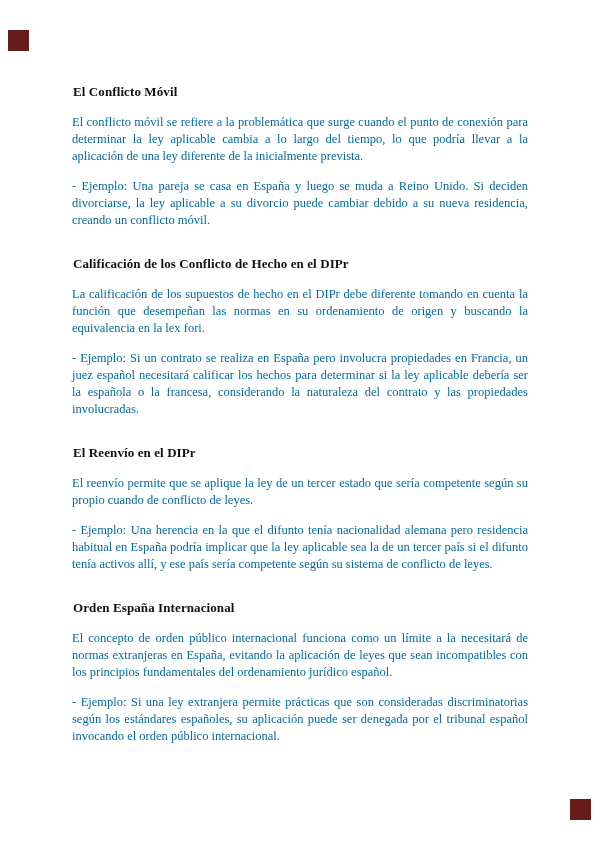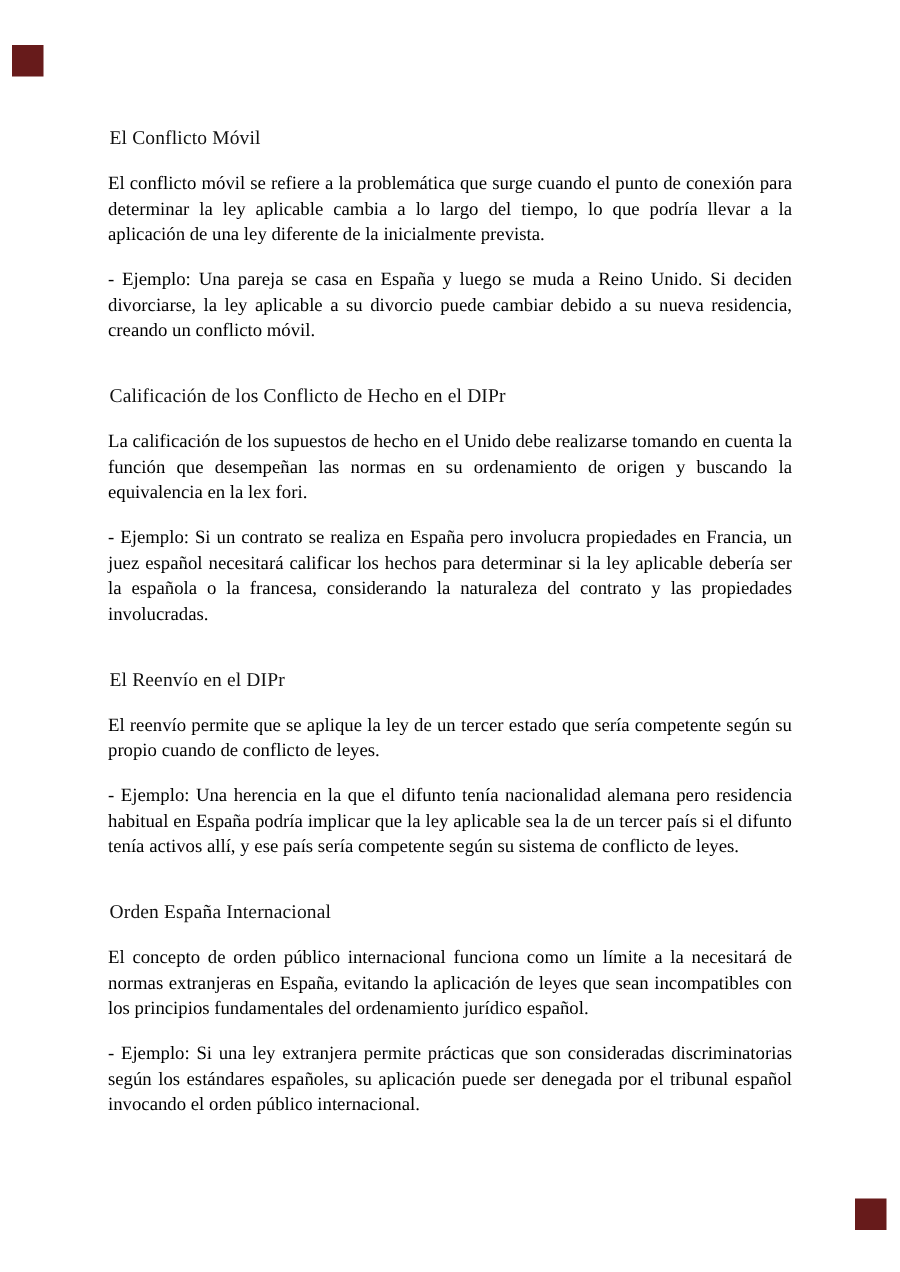--- a/index.html
+++ b/index.html
@@ -35,34 +35,34 @@
     bottom: 28px;
   }
   .content {
     position: absolute;
     left: 72px;
     right: 72px;
     top: 84px;
   }
   .doc-section h2 {
     font-size: 13px;
-    font-weight: normal;
+    font-weight: bold;
     margin: 27px 0 14px 1px;
     color: #111111;
     letter-spacing: 0.1px;
   }
   .doc-section:first-child h2 {
     margin-top: 0;
   }
   .doc-section p {
     font-size: 12.5px;
     line-height: 17px;
     text-align: justify;
     margin: 0 0 13px 0;
-    color: #000000;
+    color: #0369a1;
   }
   .doc-section p strong {
     font-weight: normal;
   }
 </style>
 </head>
 <body>
 
 <div class="page">
 
@@ -73,21 +73,21 @@
   <div class="content">
 
     <section class="doc-section">
       <h2>El Conflicto Móvil</h2>
       <p>El conflicto móvil se refiere a la problemática que surge cuando el punto de conexión para determinar la ley aplicable cambia a lo largo del tiempo, lo que podría llevar a la aplicación de una ley diferente de la inicialmente prevista.</p>
       <p><span>- </span><strong>Ejemplo:</strong><span> Una pareja se casa en España y luego se muda a Reino Unido. Si deciden divorciarse, la ley aplicable a su divorcio puede cambiar debido a su nueva residencia, creando un conflicto móvil.</span></p>
     </section>
 
     <section class="doc-section">
       <h2>Calificación de los Conflicto de Hecho en el DIPr</h2>
-      <p>La calificación de los supuestos de hecho en el Unido debe realizarse tomando en cuenta la función que desempeñan las normas en su ordenamiento de origen y buscando la equivalencia en la lex fori.</p>
+      <p>La calificación de los supuestos de hecho en el DIPr debe diferente tomando en cuenta la función que desempeñan las normas en su ordenamiento de origen y buscando la equivalencia en la lex fori.</p>
       <p><span></span><strong></strong><span>- Ejemplo: Si un contrato se realiza en España pero involucra propiedades en Francia, un juez español necesitará calificar los hechos para determinar si la ley aplicable debería ser la española o la francesa, considerando la naturaleza del contrato y las propiedades involucradas.</span></p>
     </section>
 
     <section class="doc-section">
       <h2>El Reenvío en el DIPr</h2>
       <p>El reenvío permite que se aplique la ley de un tercer estado que sería competente según su propio cuando de conflicto de leyes.</p>
       <p><span></span><strong></strong><span>- Ejemplo: Una herencia en la que el difunto tenía nacionalidad alemana pero residencia habitual en España podría implicar que la ley aplicable sea la de un tercer país si el difunto tenía activos allí, y ese país sería competente según su sistema de conflicto de leyes.</span></p>
     </section>
 
     <section class="doc-section">

